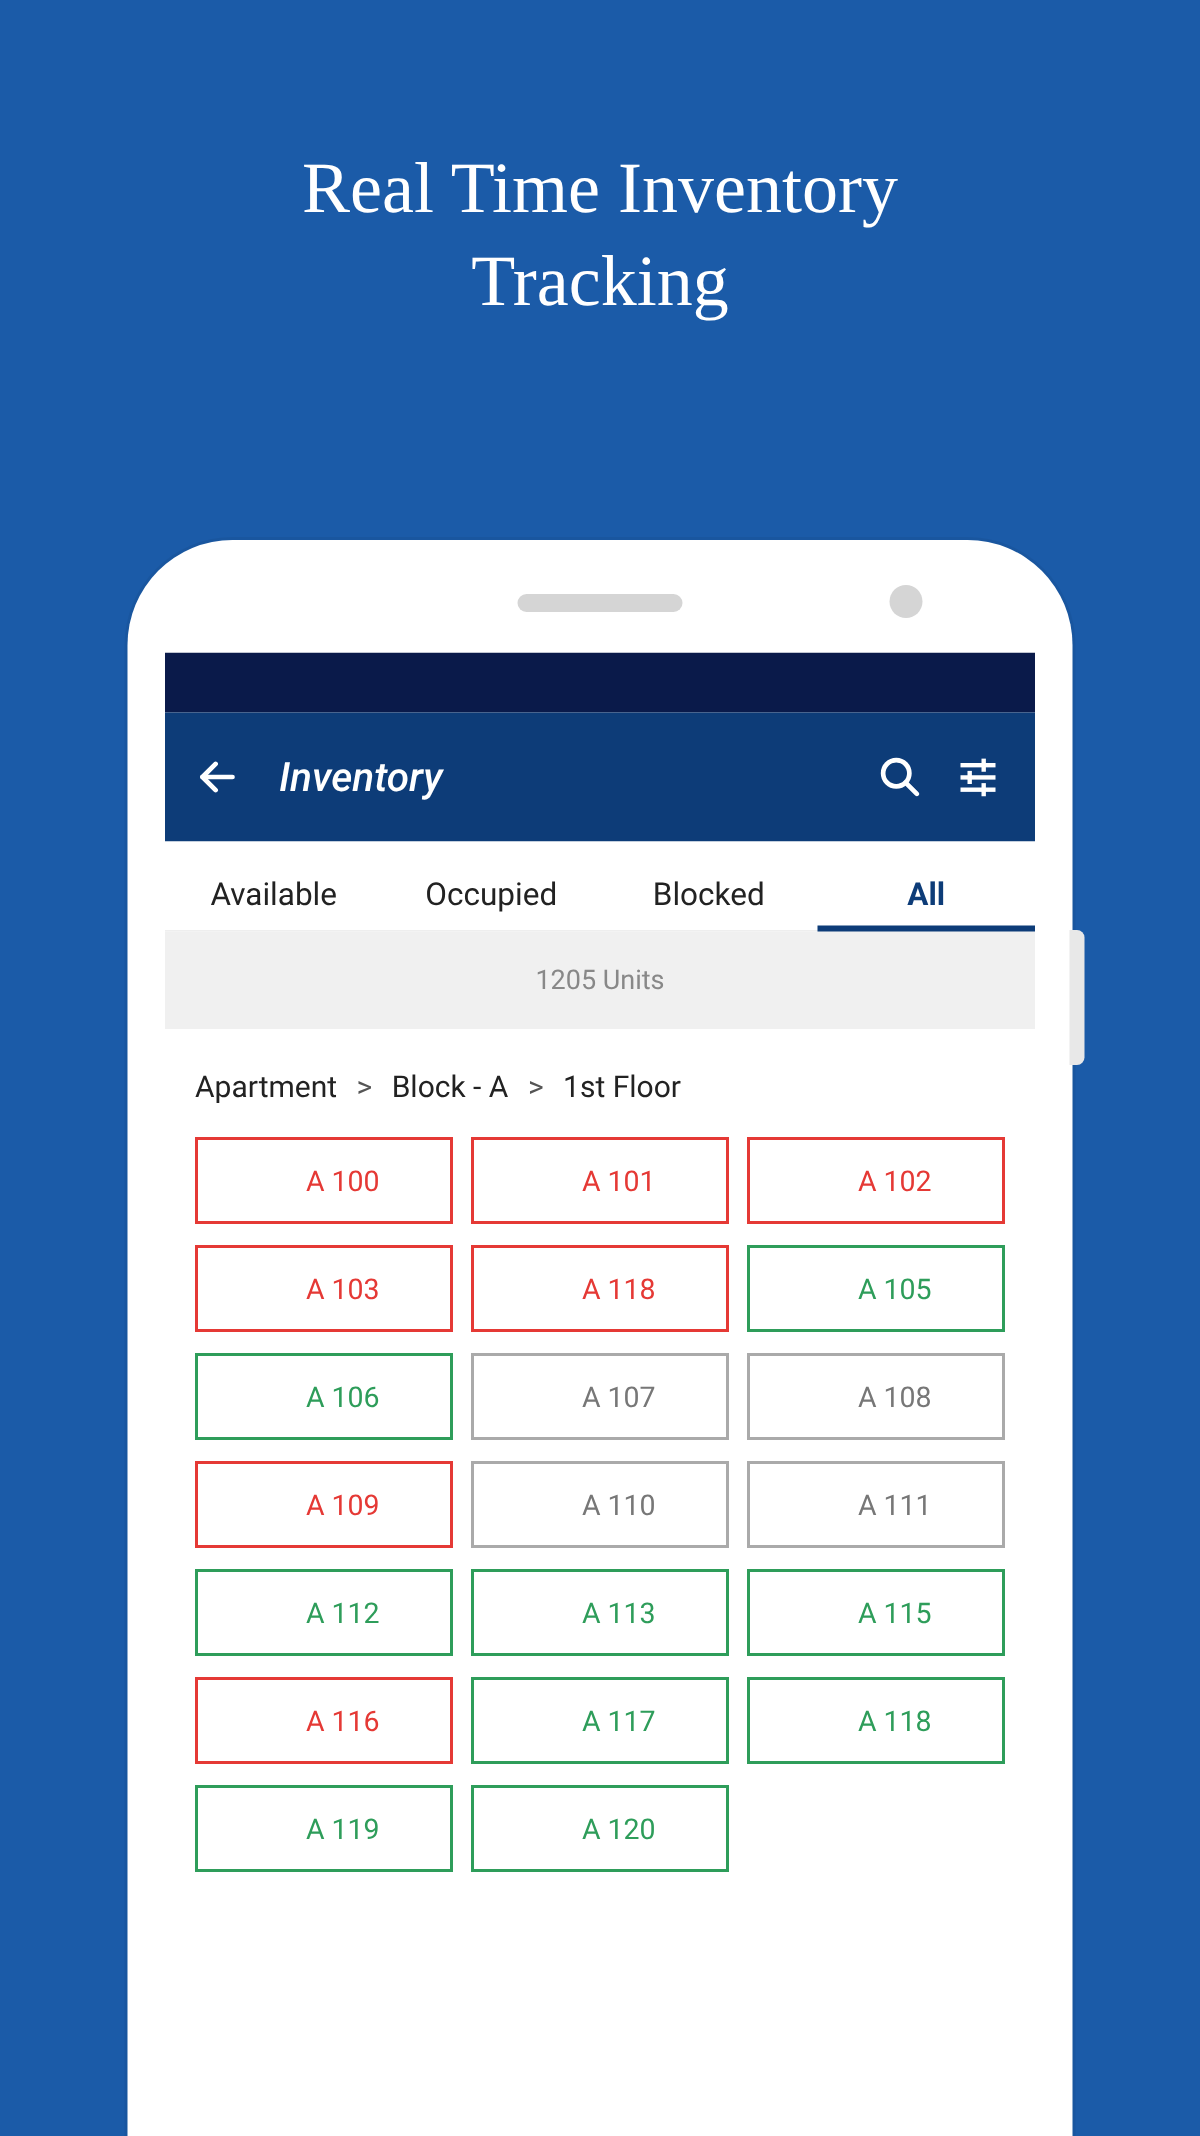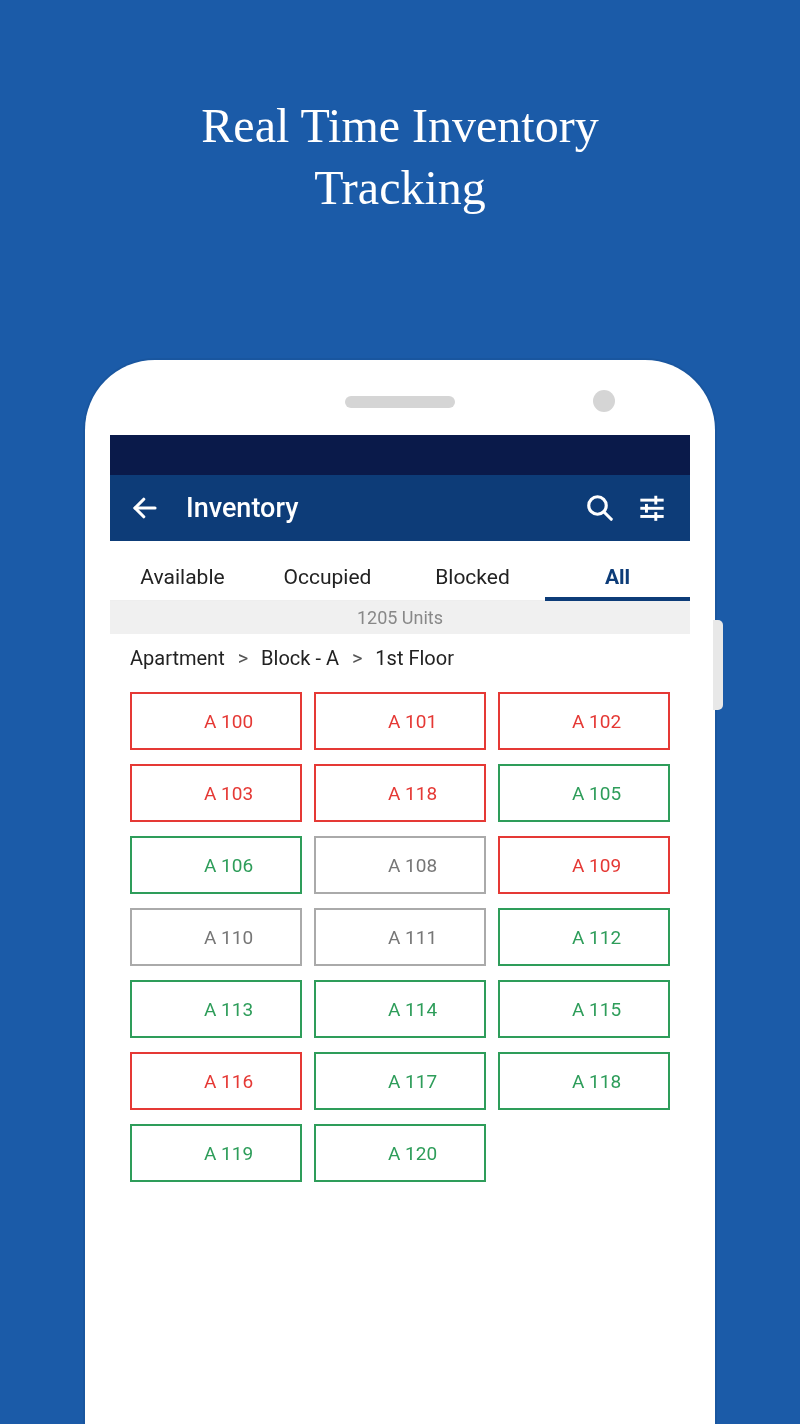--- a/index.html
+++ b/index.html
@@ -69,24 +69,25 @@
     bottom: 0;
     background: white;
     overflow: hidden;
   }
   .status-bar {
     height: 40px;
     background: #0a1a4a;
   }
   .app-header {
     background: #0d3c78;
-    height: 66px;
+    height: 86px;
     display: flex;
     align-items: center;
     padding: 0 18px;
+    font-style: italic;
   }
   .back-arrow {
     color: white;
     width: 34px;
     height: 34px;
     display: flex;
     align-items: center;
     justify-content: center;
     cursor: pointer;
   }
@@ -133,26 +134,26 @@
     position: absolute;
     bottom: -1px;
     left: 0;
     right: 0;
     height: 4px;
     background: #0d3c78;
   }
   .unit-count {
     background: #f0f0f0;
     text-align: center;
-    padding: 6px 0;
+    padding: 22px 0;
     color: #888;
     font-size: 18px;
   }
   .breadcrumb {
-    padding: 12px 20px 22px;
+    padding: 26px 20px 22px;
     font-size: 20px;
     color: #222;
   }
   .bc-sep {
     margin: 0 8px;
     color: #555;
   }
   .unit-grid {
     display: grid;
     grid-template-columns: repeat(3, 1fr);
@@ -243,27 +244,27 @@
     </div>
 
     <div class="unit-grid" id="unit-grid">
         <div class="unit-cell unit-red">A 100</div>
         <div class="unit-cell unit-red">A 101</div>
         <div class="unit-cell unit-red">A 102</div>
         <div class="unit-cell unit-red">A 103</div>
         <div class="unit-cell unit-red">A 118</div>
         <div class="unit-cell unit-green">A 105</div>
         <div class="unit-cell unit-green">A 106</div>
+        <div class="unit-cell unit-grey">A 107</div>
         <div class="unit-cell unit-grey">A 108</div>
         <div class="unit-cell unit-red">A 109</div>
         <div class="unit-cell unit-grey">A 110</div>
         <div class="unit-cell unit-grey">A 111</div>
         <div class="unit-cell unit-green">A 112</div>
         <div class="unit-cell unit-green">A 113</div>
-        <div class="unit-cell unit-green">A 114</div>
         <div class="unit-cell unit-green">A 115</div>
         <div class="unit-cell unit-red">A 116</div>
         <div class="unit-cell unit-green">A 117</div>
         <div class="unit-cell unit-green">A 118</div>
         <div class="unit-cell unit-green">A 119</div>
         <div class="unit-cell unit-green">A 120</div>
       </div>
 
   </div>
 </div>

